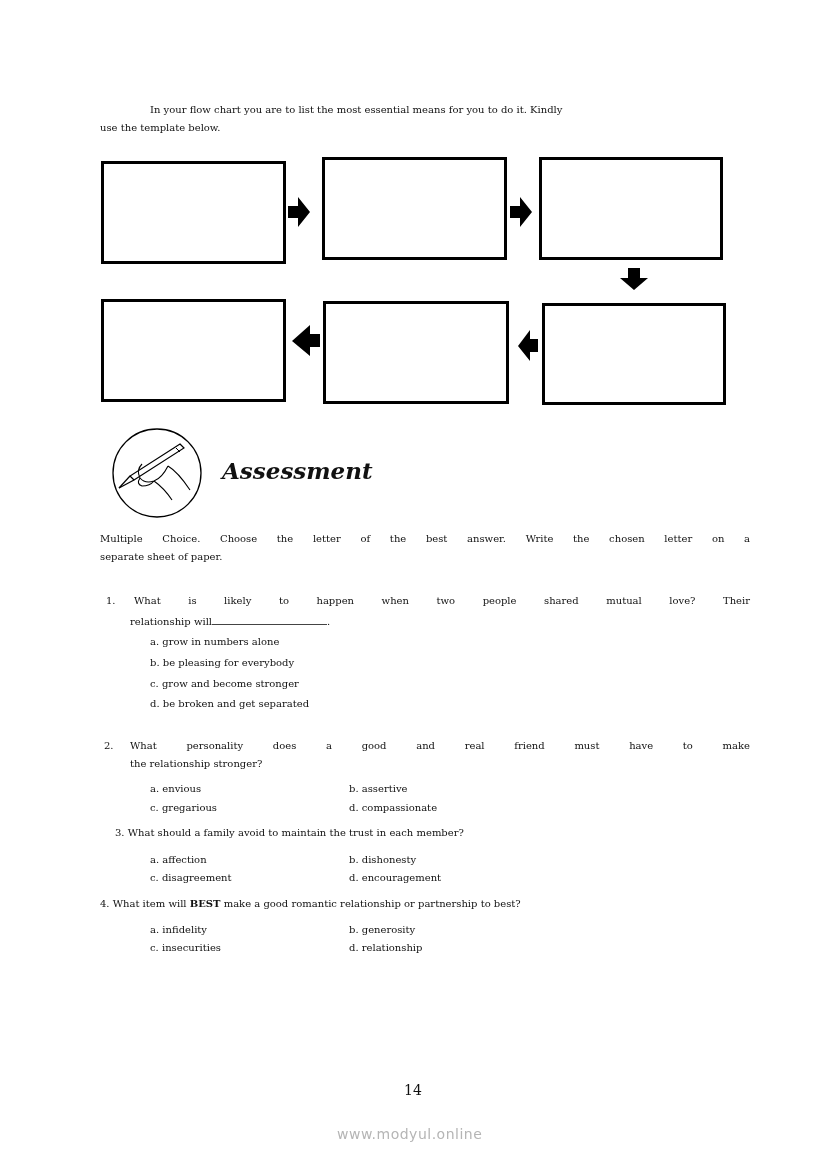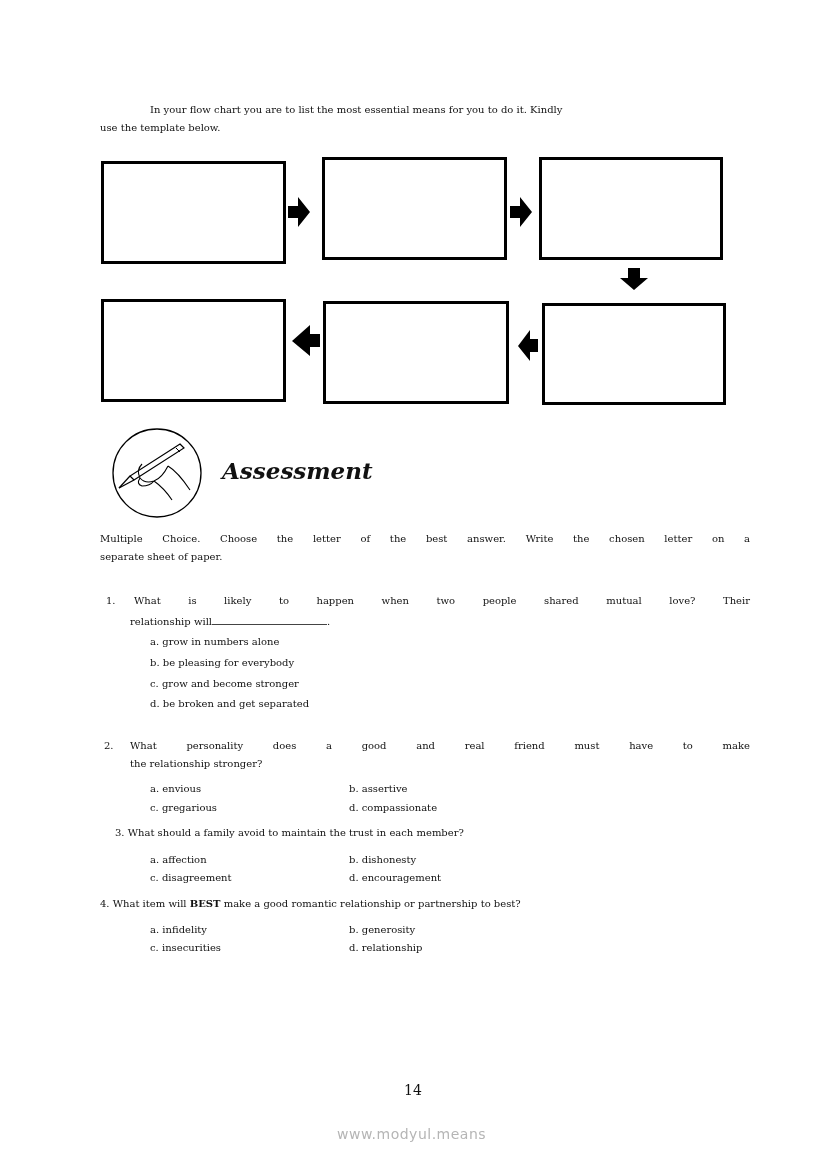--- a/index.html
+++ b/index.html
@@ -101,13 +101,13 @@
   <div class="abs text" style="left:100px; top:895px;">
     <span>4.</span> <span>What item will </span><b>BEST</b><span> make a good romantic relationship or partnership to best?</span>
   </div>
   <div class="abs text" style="left:150px; top:921px;text-align:center;">a. infidelity</div>
   <div class="abs text" style="left:349px; top:921px;">b. generosity</div>
   <div class="abs text" style="left:150px; top:939px;">c. insecurities</div>
   <div class="abs text" style="left:349px; top:939px;">d. relationship</div>
 </div>
 
 <div class="abs pageno" style="left:404px; top:1082px;">14</div>
-<div class="abs watermark" style="left:337px; top:1126px;">www.modyul.means</div>
+<div class="abs watermark" style="left:337px; top:1126px;">www.modyul.online</div>
 
 </body></html>

